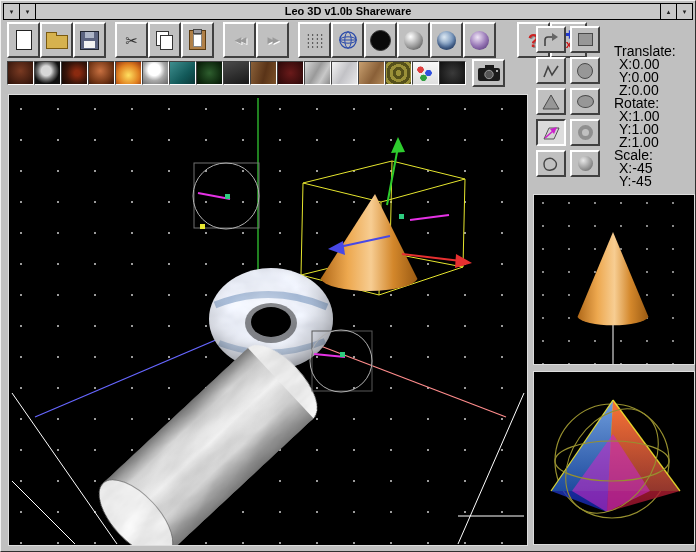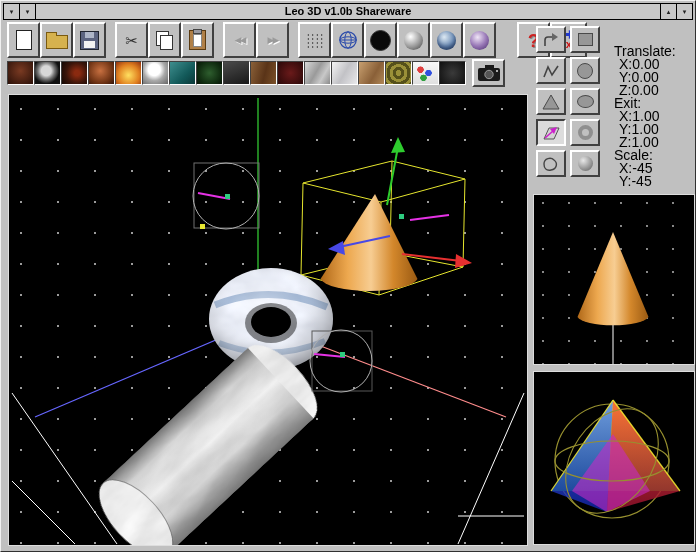--- a/index.html
+++ b/index.html
@@ -367,21 +367,21 @@
     <button class="tool-btn">
         <span class="sph"></span>
       </button>
   </div>
 
   <div class="status">
     <div class="lbl">Translate:</div>
     <div class="val">X:0.00</div>
     <div class="val">Y:0.00</div>
     <div class="val">Z:0.00</div>
-    <div class="lbl">Exit:</div>
+    <div class="lbl">Rotate:</div>
     <div class="val">X:1.00</div>
     <div class="val">Y:1.00</div>
     <div class="val">Z:1.00</div>
     <div class="lbl">Scale:</div>
     <div class="val">X:-45</div>
     <div class="val">Y:-45</div>
   </div>
 
   <div class="preview pv1">
     <svg width="160" height="169" viewBox="0 0 160 169">

